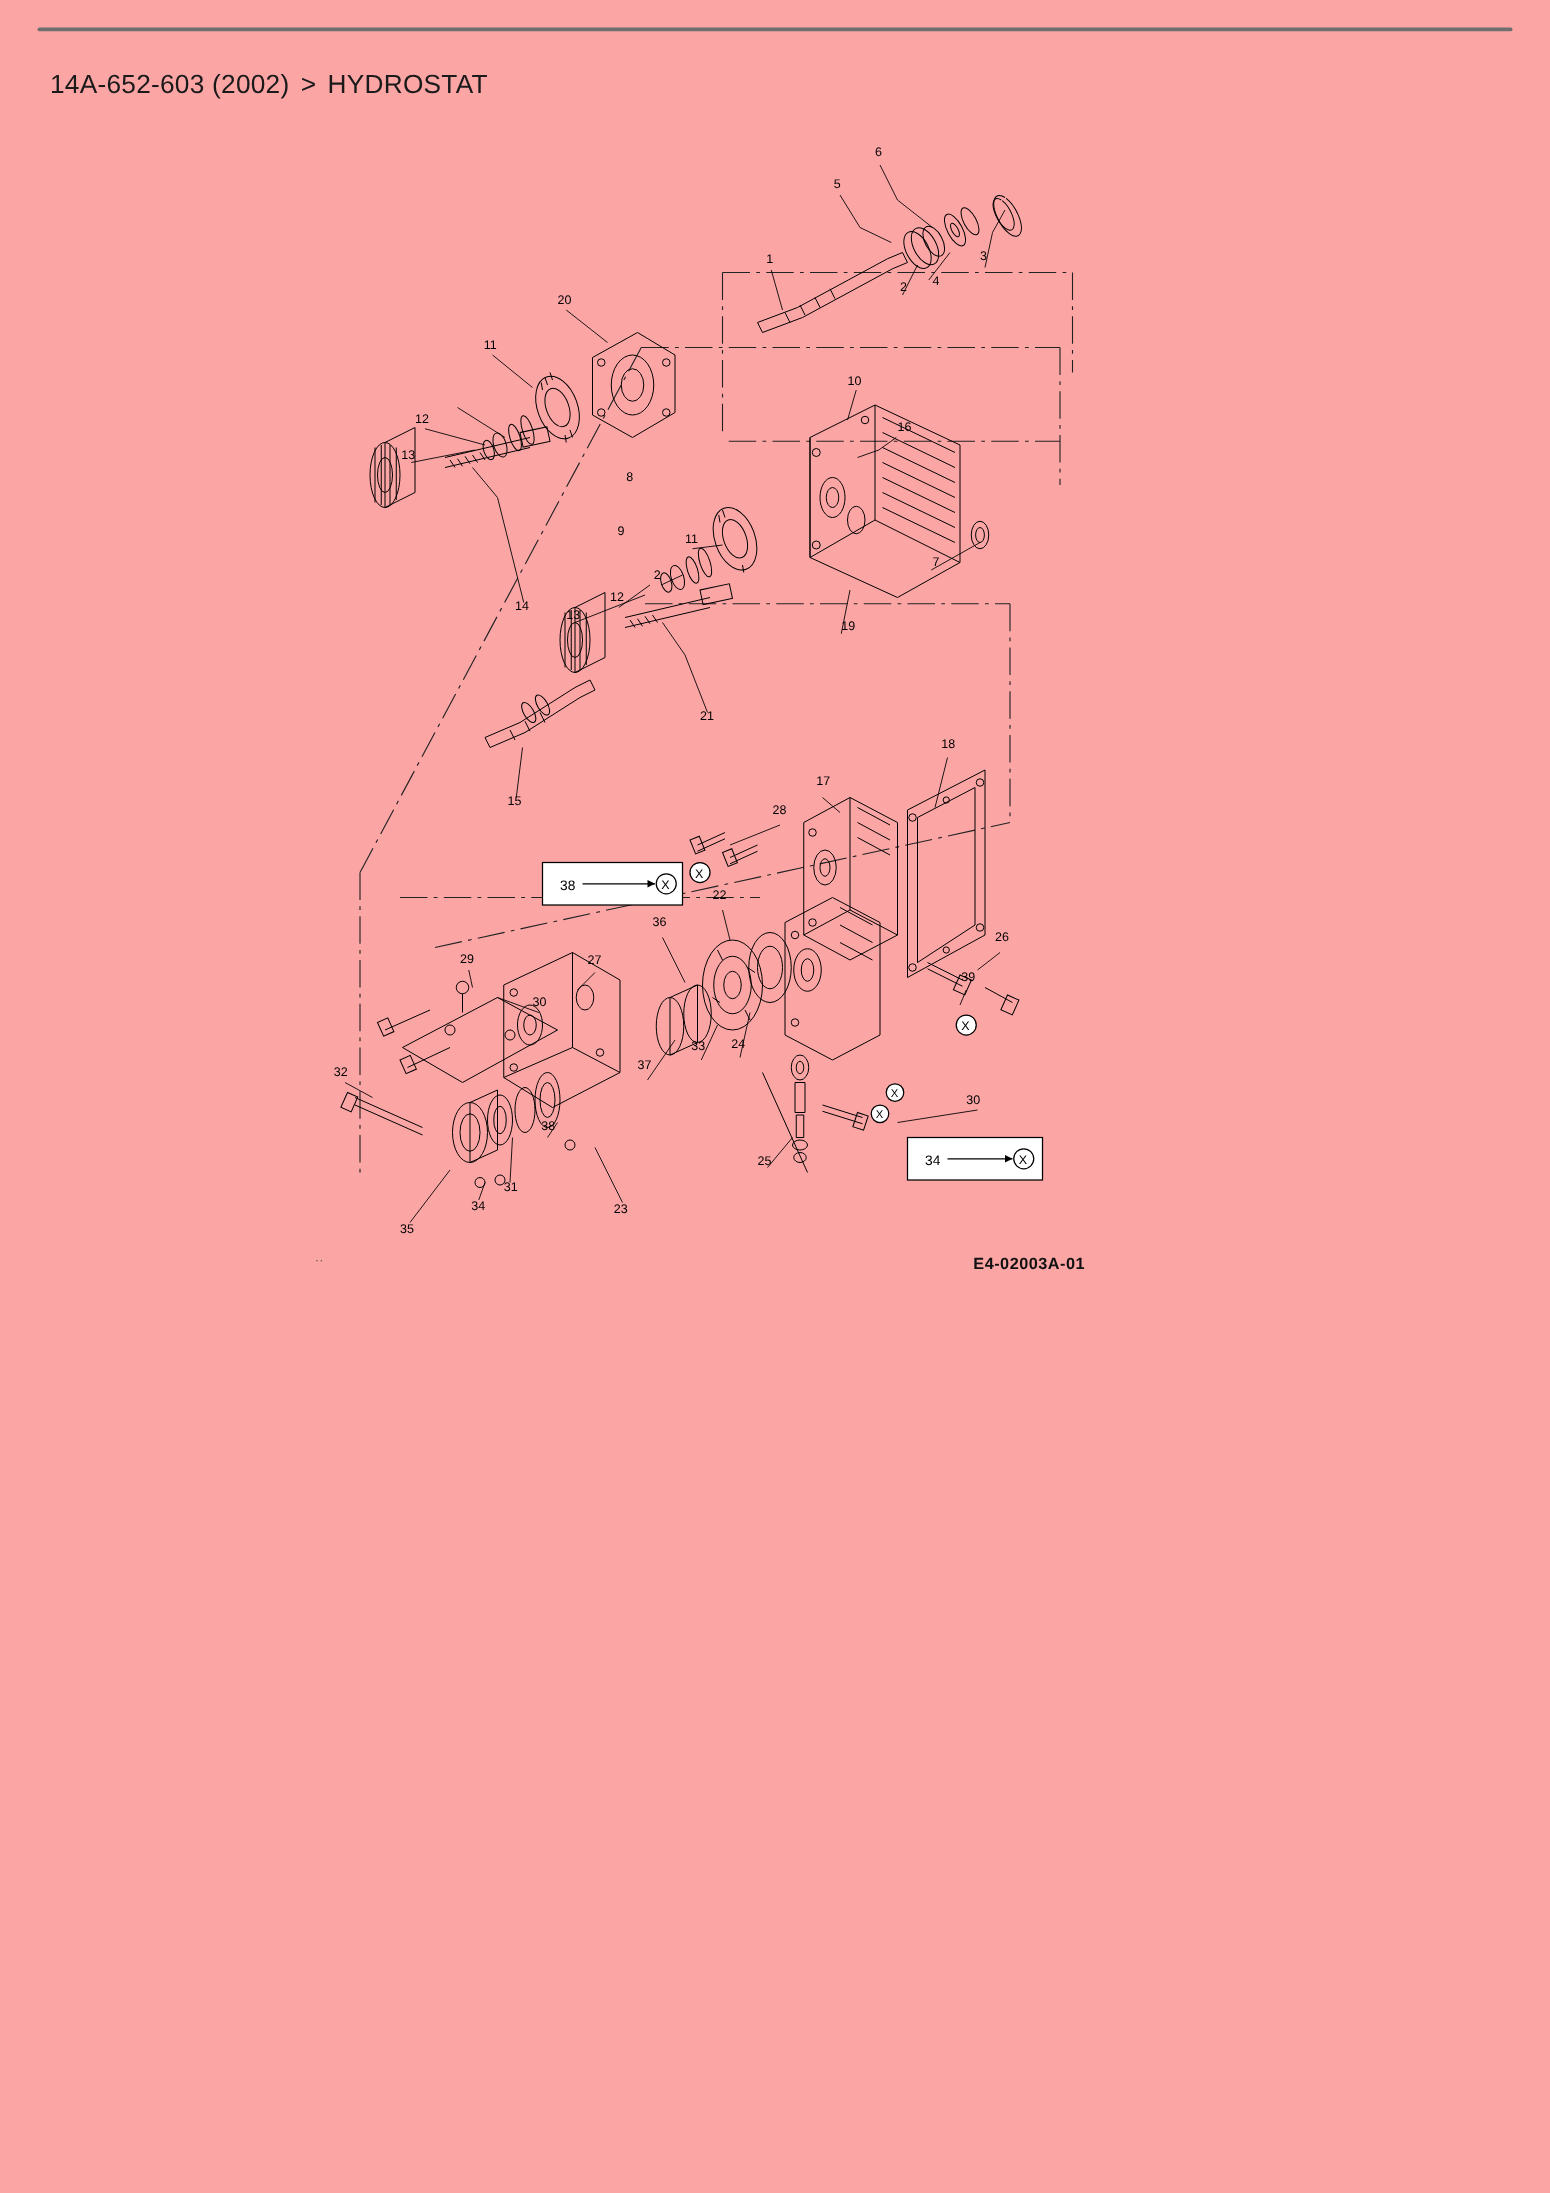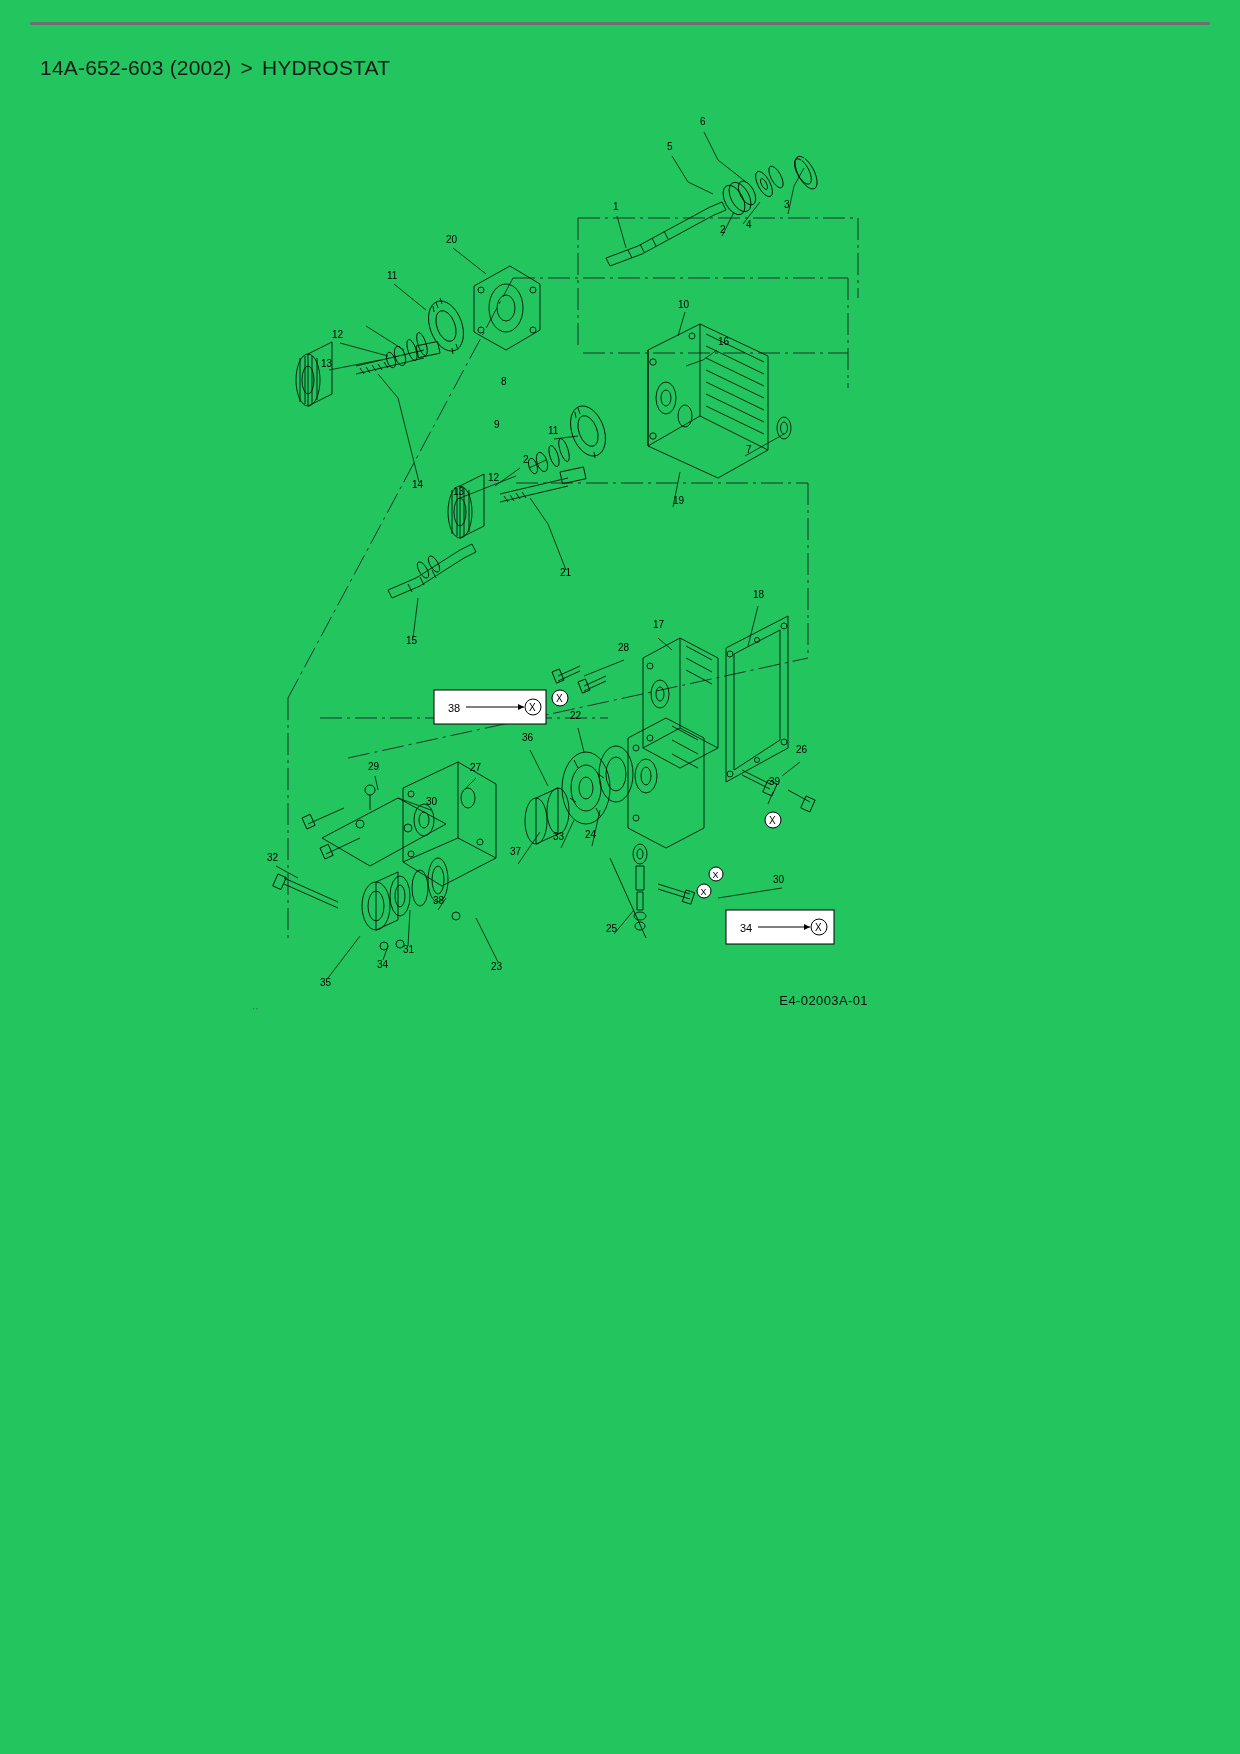--- a/index.html
+++ b/index.html
@@ -11,21 +11,21 @@
     width: 1240px;
     height: 1754px;
     font-family: "Liberation Sans", sans-serif;
     color: #000000;
     position: relative;
     overflow: hidden;
   }
   .page {
     position: absolute;
     inset: 0;
-    background: #22c55e;
+    background: #fca5a5;
   }
   
   .top-rule {
     position: absolute;
     left: 30px;
     top: 22px;
     width: 1180px;
     height: 3px;
     background: #6f6f6f;
     border-radius: 2px;
@@ -50,23 +50,23 @@
     height: 930px;
   }
   .diagram-svg {
     display: block;
     width: 630px;
     height: 930px;
   }
   .figure-code {
     position: absolute;
     right: 10px;
-    bottom: 20px;
+    bottom: 10px;
     font-size: 13px;
-    font-weight: normal;
+    font-weight: bold;
     letter-spacing: 0.4px;
     color: #111;
     font-family: "Liberation Sans", sans-serif;
   }
   .corner-mark {
     position: absolute;
     left: 4px;
     bottom: 14px;
     font-size: 10px;
     color: #555;

